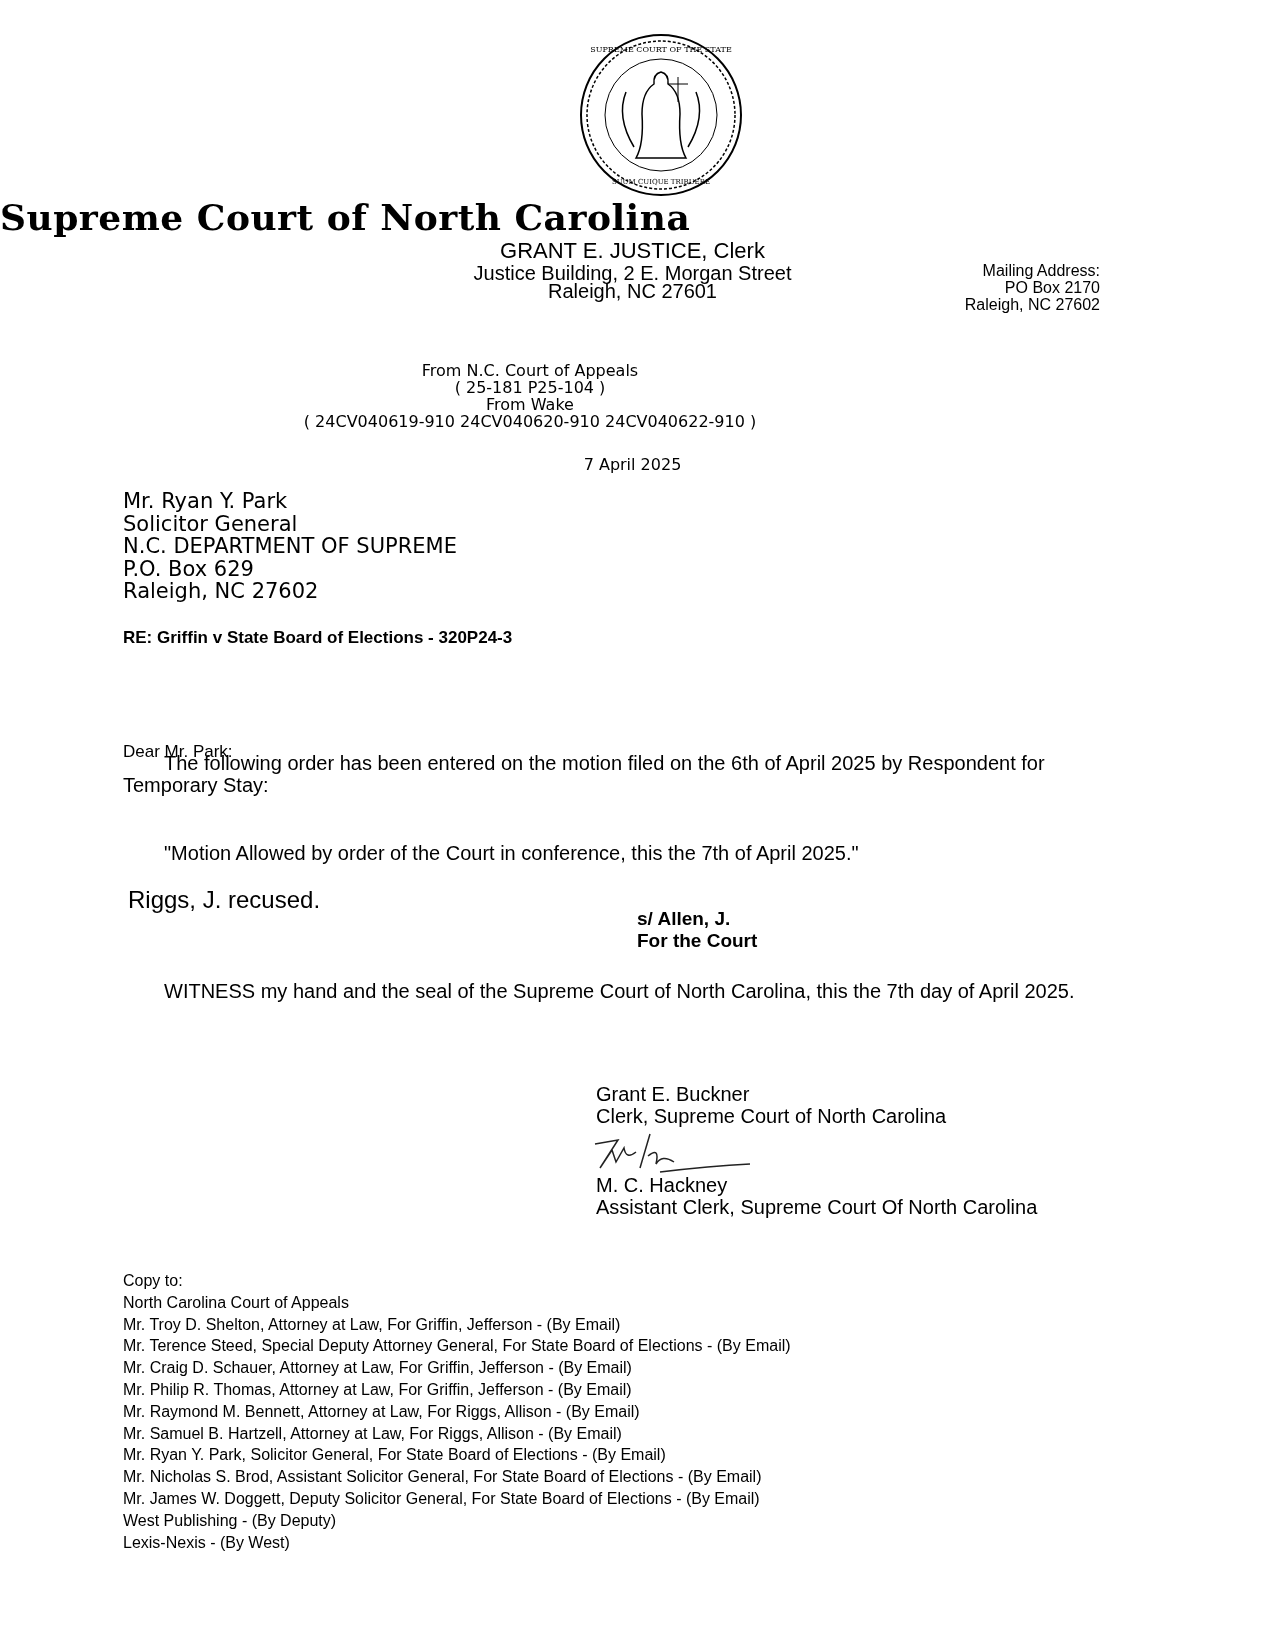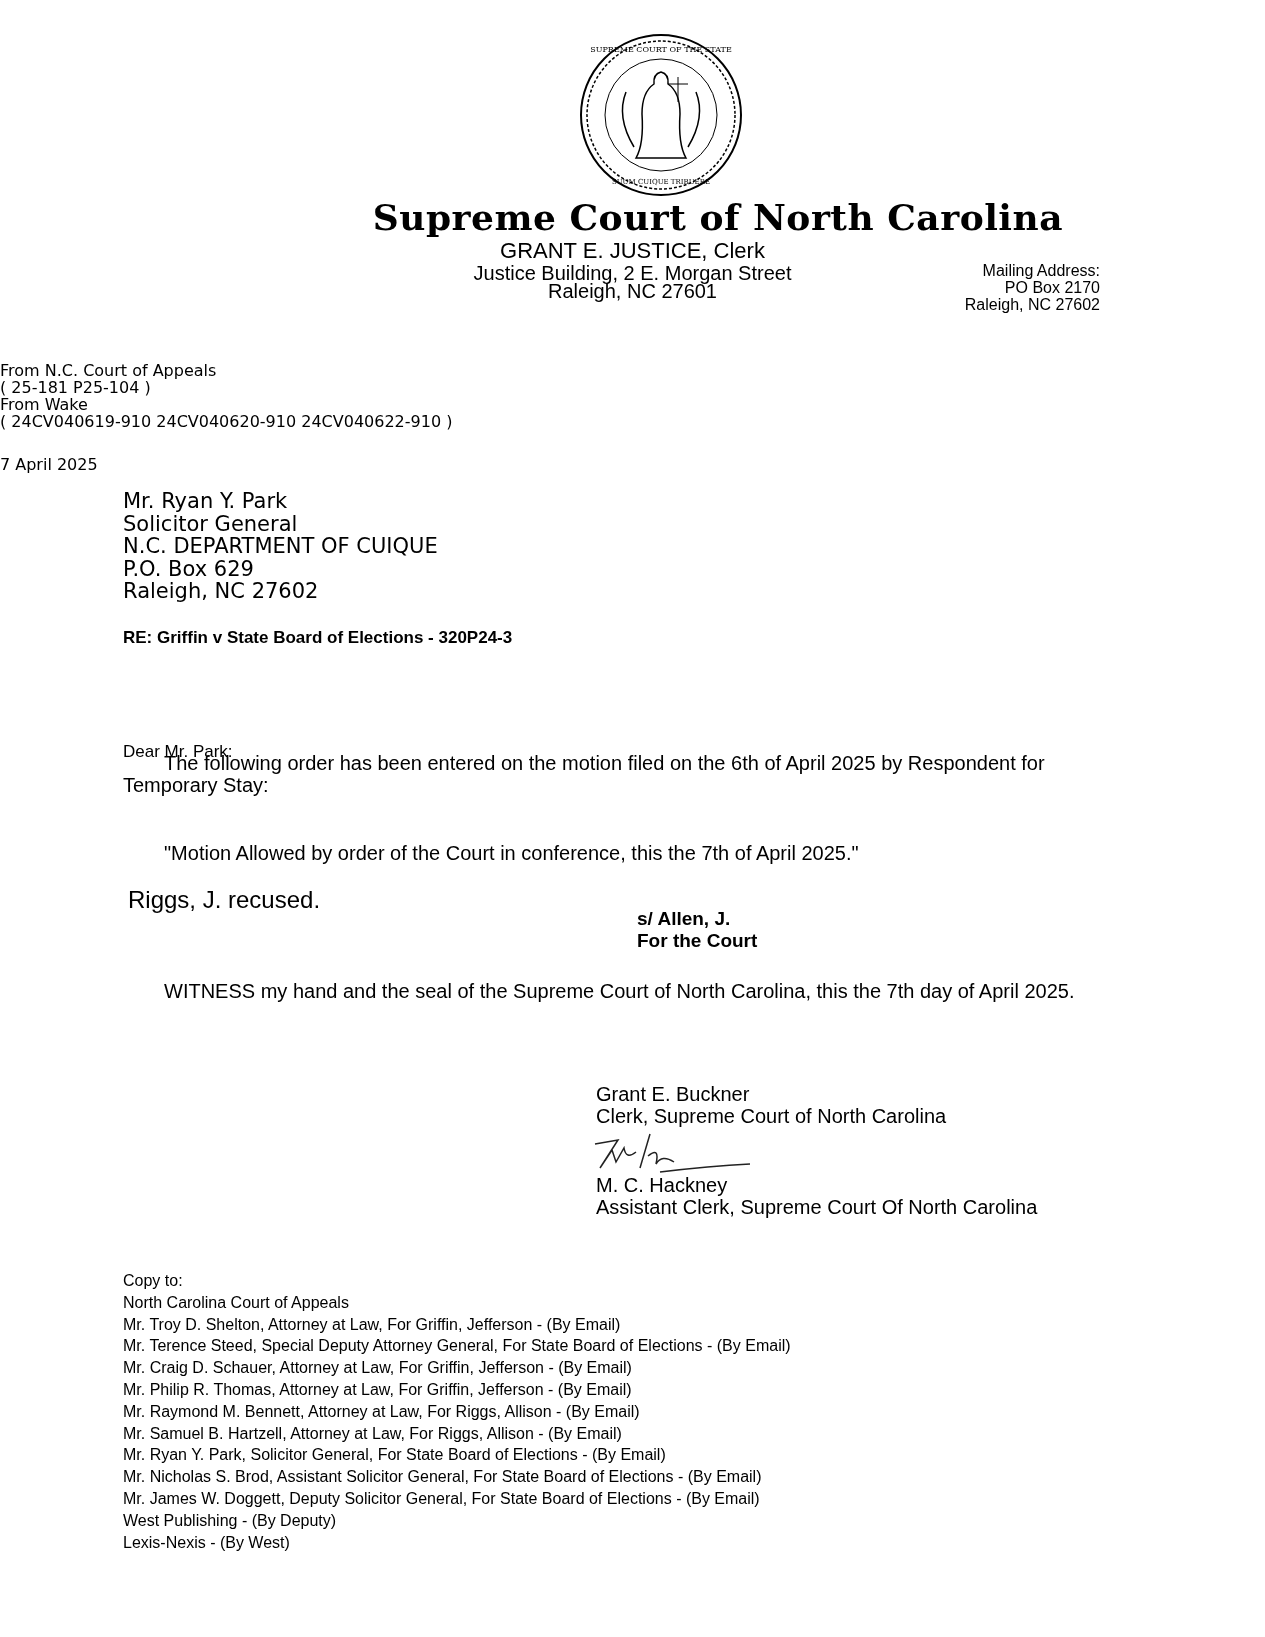--- a/index.html
+++ b/index.html
@@ -1,24 +1,24 @@
 <!DOCTYPE html>
 <html><head>
 <meta charset="utf-8">
 <style>
   html,body{margin:0;padding:0;background:#fff;}
   body{width:1265px;height:1637px;position:relative;color:#000;font-family:"Liberation Sans",sans-serif;overflow:hidden;}
   .abs{position:absolute;}
   .seal{left:578px;top:32px;width:166px;height:166px;}
-  .court-name{left:0;width:1063px;top:196px;text-align:right;font-family:"DejaVu Serif",serif;font-size:36px;font-weight:bold;letter-spacing:0.5px;}
+  .court-name{left:0;width:1063px;top:196px;text-align:left;font-family:"DejaVu Serif",serif;font-size:36px;font-weight:bold;letter-spacing:0.5px;}
   .clerk{left:0;width:1265px;top:240px;text-align:center;font-size:22px;line-height:22px;}
   .addr{left:0;width:1265px;top:264px;text-align:center;font-size:20px;line-height:18px;}
   .mail{right:165px;top:262px;text-align:right;font-size:16px;line-height:17px;}
-  .from{left:0;width:1060px;top:362px;font-family:"DejaVu Sans",sans-serif;font-size:16px;line-height:17px;}
-  .date{left:0;width:1265px;top:455px;text-align:left;font-family:"DejaVu Sans",sans-serif;font-size:16px;}
+  .from{left:0;width:1060px;top:362px;text-align:center;font-family:"DejaVu Sans",sans-serif;font-size:16px;line-height:17px;}
+  .date{left:0;width:1265px;top:455px;text-align:center;font-family:"DejaVu Sans",sans-serif;font-size:16px;}
   .recip{left:123px;top:490px;font-family:"DejaVu Sans",sans-serif;font-size:21px;line-height:22.5px;}
   .re{left:123px;top:628px;font-size:17px;font-weight:bold;}
   .dear{left:123px;top:710px;font-size:17px;margin-top:32px;}
   .para{left:123px;width:1020px;font-size:20px;line-height:22px;}
   .p1{top:752px;text-indent:41px;}
   .quote{left:164px;top:842px;font-size:20px;}
   .recused{left:128px;top:886px;font-size:24px;}
   .sig{left:637px;top:908px;font-size:19px;font-weight:bold;line-height:22px;}
   .p2{top:980px;text-indent:41px;}
   .clerksig{left:596px;top:1083px;font-size:20px;line-height:22px;}
@@ -57,21 +57,21 @@
   <div>From N.C. Court of Appeals</div>
   <div>( 25-181 P25-104 )</div>
   <div>From Wake</div>
   <div>( 24CV040619-910 24CV040620-910 24CV040622-910 )</div>
 </div>
 <div class="abs date">7 April 2025</div>
 
 <div class="abs recip">
   <div>Mr. Ryan Y. Park</div>
   <div>Solicitor General</div>
-  <div>N.C. DEPARTMENT OF CUIQUE</div>
+  <div>N.C. DEPARTMENT OF SUPREME</div>
   <div>P.O. Box 629</div>
   <div>Raleigh, NC 27602</div>
 </div>
 
 <div class="abs re">RE: Griffin v State Board of Elections - 320P24-3</div>
 <div class="abs dear">Dear Mr. Park:</div>
 <div class="abs para p1">The following order has been entered on the motion filed on the 6th of April 2025 by Respondent for Temporary Stay:</div>
 <div class="abs quote">"Motion Allowed by order of the Court in conference, this the 7th of April 2025."</div>
 <div class="abs recused">Riggs, J. recused.</div>
 <div class="abs sig">

